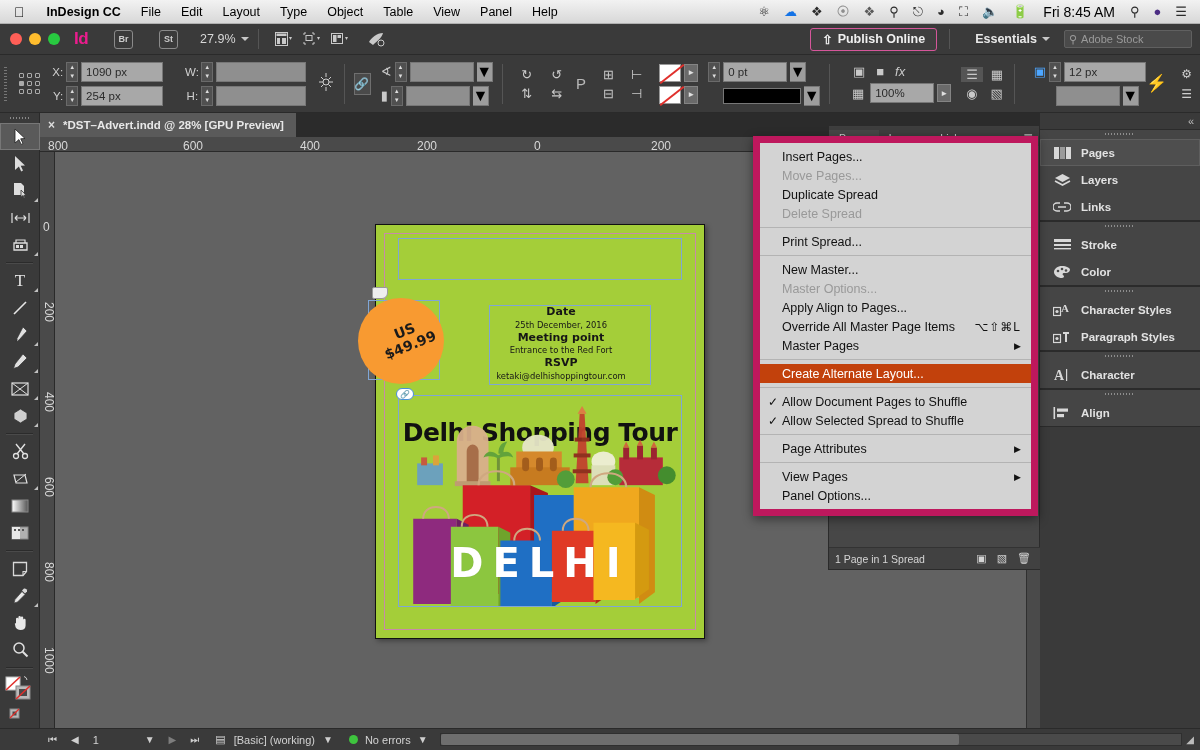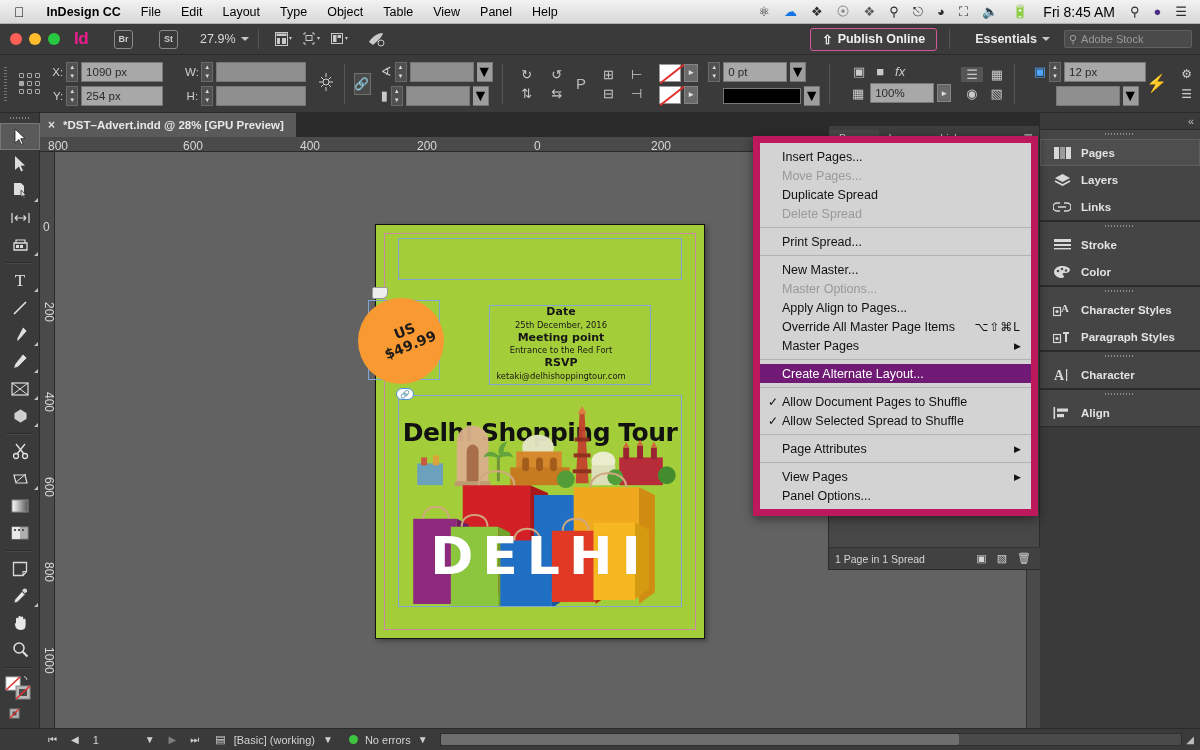--- a/index.html
+++ b/index.html
@@ -118,21 +118,21 @@
   #details .s { font-size:8.4px; font-family:"DejaVu Sans",sans-serif;}
   #badge-frame { position:absolute; left:-8px; top:75px; width:72px; height:80px; border:1px solid #7fa6d6;}
   #badge { position:absolute; left:-18px; top:73px; width:86px; height:86px; border-radius:50%; background:#f89a31;
     display:flex; align-items:center; justify-content:center; }
   #badge .txt { transform:rotate(-22deg); text-align:center; font-family:"DejaVu Sans",sans-serif; font-weight:bold; font-size:14px; color:#1a1a1a; line-height:1.05; padding-left:14px;}
   #img-frame { position:absolute; left:22px; top:170px; width:284px; height:212px; border:1px solid #7fa6d6;}
   #linkbadge { position:absolute; left:20px; top:163px; width:18px; height:12px; border-radius:6px; background:#fff; border:1px solid #4a90d9; display:flex; align-items:center; justify-content:center; font-size:8px; color:#2f6fb5;}
   #anchorbadge { position:absolute; left:-4px; top:62px; width:16px; height:12px; background:#eee; border:1px solid #999;
     border-radius:2px 2px 6px 2px;}
   #delhi-word { position:absolute; left:0; right:0; bottom:20px; text-align:center;
-    font-family:"DejaVu Sans",sans-serif; font-weight:bold; font-size:52px; color:#fff; letter-spacing:9px; z-index:6;
+    font-family:"DejaVu Sans",sans-serif; font-weight:bold; font-size:40px; color:#fff; letter-spacing:9px; z-index:6;
     text-shadow:0 0 1px rgba(0,0,0,.15);}
 
   
   #dock { left:1040px; top:113px; width:160px; height:615px; background:#3a3a3a;}
   #dockhdr { height:16px; display:flex; align-items:center; justify-content:flex-end; padding-right:6px; color:#bbb; font-size:11px;}
   .dgroup { border:1px solid #2b2b2b; border-left:none; border-right:none; background:#454545;}
   .dgrip { height:9px; background-image: repeating-linear-gradient(to right,#8d8d8d 0 1px,transparent 1px 3px);
            background-size:30px 2px; background-repeat:no-repeat; background-position:center 3px;}
   .ditem { height:27px; display:flex; align-items:center; gap:9px; padding-left:12px; color:#e2e2e2; font-size:11.5px; font-weight:bold;}
   .ditem.sel { background:#4e4e4e; box-shadow: inset 0 0 0 1px #5e5e5e;}
@@ -145,21 +145,21 @@
   #pagespanel .ptab.active { background:#474747; }
   #pagesfoot { position:absolute; left:0; bottom:0; width:212px; height:22px; background:#414141; border-top:1px solid #333;
      display:flex; align-items:center; color:#d5d5d5; font-size:10.5px; padding-left:6px; gap:6px;}
   #pagesfoot .sp { margin-left:auto; display:flex; gap:10px; padding-right:10px; font-size:11px;}
 
   
   #ctxmenu { left:753px; top:136px; width:285px; background:#d3d3d3; border:7px solid #be185d;
     box-shadow:0 3px 10px rgba(0,0,0,.45); padding:4px 0; font-size:12.5px; color:#111; z-index:50;}
   #ctxmenu .row { height:19px; display:flex; align-items:center; padding:0 10px 0 22px; white-space:nowrap; position:relative;}
   #ctxmenu .row.dis { color:#999; }
-  #ctxmenu .row.hl { background:#701a75; color:#fff; }
+  #ctxmenu .row.hl { background:#c2410c; color:#fff; }
   #ctxmenu .sep { height:1px; background:#b3b3b3; margin:4px 0;}
   #ctxmenu .sc { margin-left:auto; font-size:12px; letter-spacing:1px;}
   #ctxmenu .sub { margin-left:auto; font-size:9px;}
   #ctxmenu .chk { position:absolute; left:8px; font-size:12px;}
 
   
   #statusbar { left:0; top:728px; width:1200px; height:22px; background:#3a3a3a; border-top:1px solid #2a2a2a;
     display:flex; align-items:center; color:#d2d2d2; font-size:11px; gap:0;}
   #statusbar .sec { display:flex; align-items:center; gap:10px; padding:0 8px;}
   .navarr { font-size:10px; color:#cfcfcf; }

